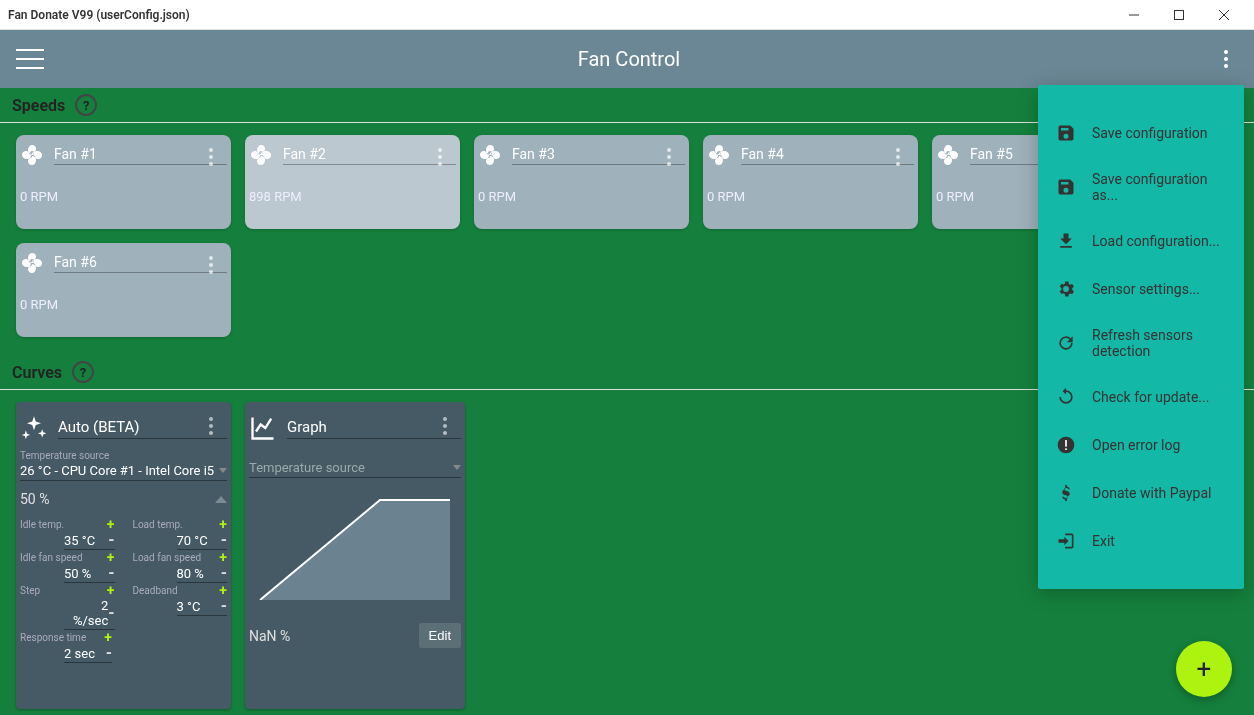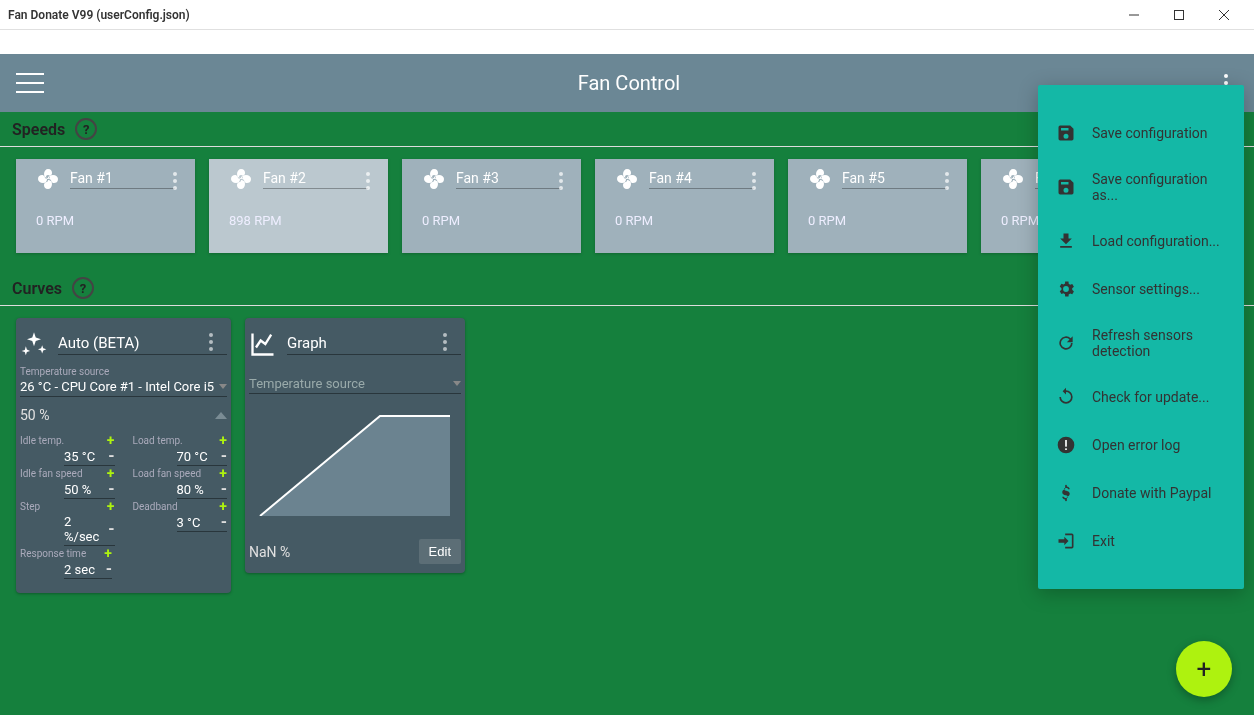--- a/index.html
+++ b/index.html
@@ -2,36 +2,36 @@
 <html><head>
 <meta charset="utf-8">
 <style>
 * { box-sizing: border-box; margin: 0; padding: 0; }
 body { font-family: 'Segoe UI', Roboto, Arial, sans-serif; font-size: 14px; background: #fff; color: #333; width: 1254px; height: 715px; overflow: hidden; position: relative; }
 
 .titlebar { height: 30px; display: flex; align-items: center; padding: 0 8px; background: #fff; border-bottom: 1px solid #e0e0e0; }
 .titlebar-title { font-size: 12px; font-weight: 600; flex: 1; }
 .titlebar-btn { width: 45px; height: 30px; display: flex; align-items: center; justify-content: center; cursor: pointer; }
 
-.appbar { height: 58px; background: #6b8795; display: flex; align-items: center; padding: 0 16px; color: #fff; margin-top: 24px; }
+.appbar { height: 58px; background: #6b8795; display: flex; align-items: center; padding: 0 16px; color: #fff; }
 .hamburger { width: 28px; height: 20px; display: flex; flex-direction: column; justify-content: space-between; cursor: pointer; }
 .hamburger span { height: 2px; background: #fff; }
 .appbar-title { flex: 1; text-align: center; font-size: 20px; font-weight: 400; }
 .kebab { width: 24px; height: 24px; display: flex; flex-direction: column; align-items: center; justify-content: center; gap: 3px; cursor: pointer; }
 .kebab span { width: 4px; height: 4px; background: #fff; border-radius: 50%; }
 
 .content { height: calc(715px - 88px); overflow-y: auto; background: #15803d; }
 
 .section-header { display: flex; align-items: center; gap: 10px; padding: 6px 12px; font-size: 16px; font-weight: 600; color: #222; }
 .help-circle { width: 22px; height: 22px; border: 2px solid #444; border-radius: 50%; display: flex; align-items: center; justify-content: center; font-size: 13px; font-weight: 700; cursor: pointer; }
 .section-divider { border-bottom: 1px solid #ddd; }
 
 .cards-row { display: flex; flex-wrap: wrap; gap: 14px; padding: 12px 16px 18px; }
 
-.speed-card { width: 179px; height: 94px; background: #9fb1bb; border-radius: 0; padding: 8px 20px; color: #fff; position: relative; box-shadow: 0 1px 3px rgba(0,0,0,0.2); }
+.speed-card { width: 215px; height: 94px; background: #9fb1bb; border-radius: 8px; padding: 8px 4px; color: #fff; position: relative; box-shadow: 0 1px 3px rgba(0,0,0,0.2); }
 .speed-card.muted { background: #bbc8cf; }
 .speed-card-top { display: flex; align-items: center; gap: 10px; }
 .fan-icon { width: 24px; height: 24px; }
 .speed-name { font-size: 14px; color: #fff; border-bottom: 1px solid rgba(0,0,0,0.3); flex: 1; padding-bottom: 2px; }
 .speed-card .kebab { position: absolute; right: 8px; top: 10px; }
 .speed-card .kebab span { background: rgba(255,255,255,0.7); }
 .speed-rpm { margin-top: 22px; font-size: 13px; color: #eef; }
 
 .curve-card { width: 215px; background: #455a64; border-radius: 4px; padding: 12px 4px 14px; color: #e0e0e0; position: relative; box-shadow: 0 1px 3px rgba(0,0,0,0.3); }
 .curve-card-top { display: flex; align-items: center; gap: 10px; margin-bottom: 8px; }
@@ -40,32 +40,32 @@
 .curve-card .kebab { position: absolute; right: 8px; top: 12px; }
 .curve-card .kebab span { background: rgba(255,255,255,0.6); }
 
 .tiny-label { font-size: 10px; color: #aab; }
 .select-line { font-size: 13px; color: #fff; border-bottom: 1px solid rgba(0,0,0,0.4); padding: 2px 0; display: flex; align-items: center; justify-content: space-between; }
 .dd-arrow { width: 0; height: 0; border-left: 4px solid transparent; border-right: 4px solid transparent; border-top: 5px solid #888; }
 
 .pct-row { display: flex; align-items: center; justify-content: space-between; margin-top: 10px; }
 .chev-up { width: 0; height: 0; border-left: 6px solid transparent; border-right: 6px solid transparent; border-bottom: 7px solid #7a8c94; cursor: pointer; }
 
-.params { margin-top: 10px; }
+.params { margin-top: 10px; text-align: right; }
 .param-row { display: flex; gap: 18px; }
 .param-cell { flex: 1; }
 .param-cell-full { flex: 1; max-width: 92px; }
 .param-label-row { display: flex; align-items: center; justify-content: space-between; }
 .param-label { font-size: 10px; color: #aab; }
 .plus-btn { color: #aef20f; font-weight: 700; font-size: 14px; cursor: pointer; line-height: 1; }
 .param-value-row { display: flex; align-items: center; justify-content: space-between; border-bottom: 1px solid rgba(0,0,0,0.4); padding: 1px 0; margin-left: 44px; }
 .param-value { font-size: 13px; color: #fff; }
 .minus-btn { color: #ddd; font-weight: 700; font-size: 16px; cursor: pointer; line-height: 1; }
 
-.graph-card { width: 220px; height: 255px; }
+.graph-card { width: 220px; height: 307px; }
 .graph-area { width: 100%; height: 110px; margin-top: 12px; }
 .graph-bottom { display: flex; align-items: center; justify-content: space-between; margin-top: 20px; }
 .edit-btn { background: #5c6e76; color: #fff; border: none; padding: 5px 10px; font-size: 13px; border-radius: 2px; cursor: pointer; }
 
 .menu { position: absolute; top: 85px; right: 10px; width: 206px; background: #14b8a6; border-radius: 2px; box-shadow: 0 4px 20px rgba(0,0,0,0.25); padding: 24px 0; z-index: 100; }
 .menu-item { display: flex; align-items: center; gap: 16px; padding: 14px 18px; font-size: 14px; color: #333; cursor: pointer; }
 .menu-icon { width: 20px; height: 20px; display: flex; align-items: center; justify-content: center; }
 
 .fab { position: absolute; bottom: 18px; right: 22px; width: 56px; height: 56px; border-radius: 50%; background: #aef20f; display: flex; align-items: center; justify-content: center; font-size: 26px; color: #222; box-shadow: 0 3px 10px rgba(0,0,0,0.3); cursor: pointer; z-index: 50; }
 </style>

